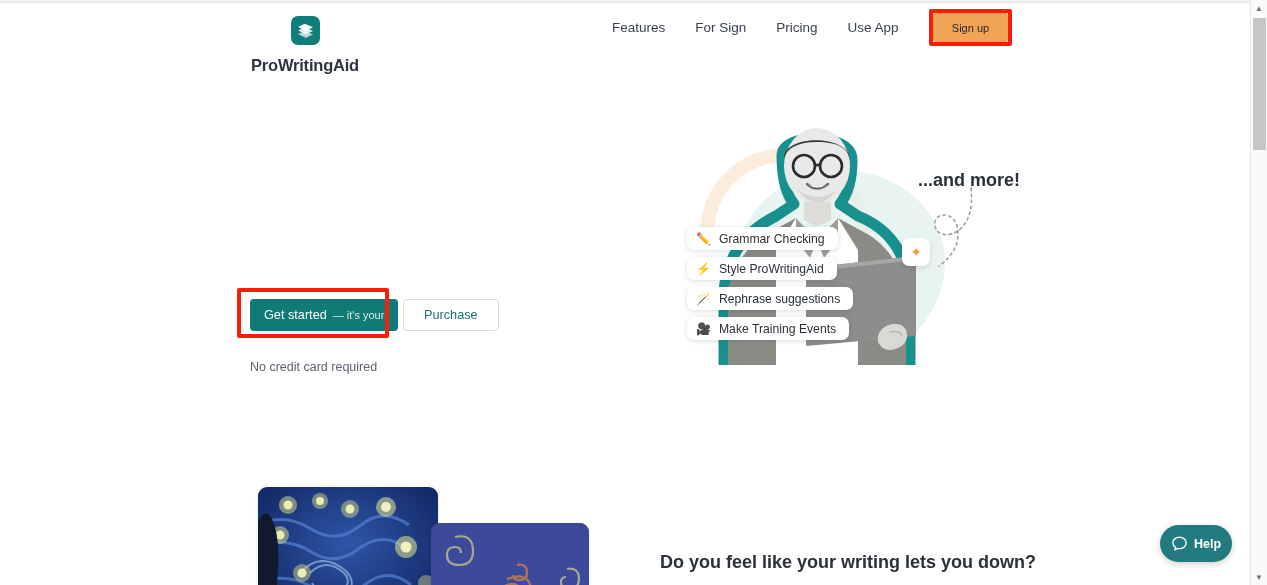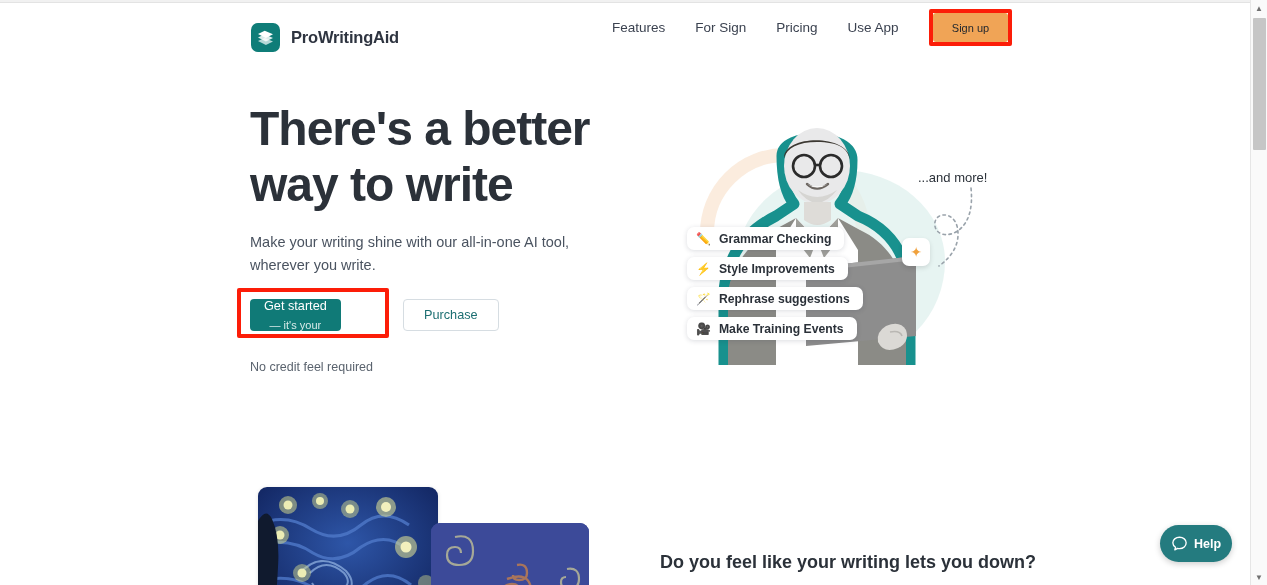--- a/index.html
+++ b/index.html
@@ -29,23 +29,24 @@
     background: #ffffff;
     overflow: hidden;
   }
   
   .site-header {
     position: absolute; top: 0; left: 0;
     width: 1250px; height: 50px;
     display: flex; align-items: center;
   }
   .brand {
-    position: absolute; left: 251px; top: 20px;
+    position: absolute; left: 251px; top: 13px;
     display: flex; align-items: center; gap: 11px;
     text-decoration: none;
+    flex-direction: column;
   }
   .brand-mark {
     width: 29px; height: 29px; border-radius: 7px;
     background: #0f7d78;
     display: flex; align-items: center; justify-content: center;
     flex: none;
   }
   .brand-mark svg { display: block; }
   .brand-name {
     font-size: 16.5px; font-weight: bold;
@@ -110,21 +111,20 @@
   .btn-getstarted {
     position: absolute; left: 13px; top: 11px;
     height: 32px; padding: 0 14px;
     background: #107a77;
     border: none; border-radius: 4px;
     color: #ffffff; font-size: 12.7px;
     font-family: "Liberation Sans", sans-serif;
     cursor: pointer;
     display: flex; align-items: center; gap: 6px;
     white-space: nowrap;
-    flex-direction: column;
   }
   .btn-getstarted .free {
     font-size: 11px; color: #d8ebe9;
   }
   .annot-cta { left: 0; top: 0; width: 152px; height: 50px; }
   .btn-purchase {
     margin-left: 16px; margin-top: 0;
     height: 32px; padding: 4px 20px;
     background: #ffffff;
     border: 1px solid #d6dde2; border-radius: 4px;
@@ -170,21 +170,21 @@
   .sparkle-badge {
     position: absolute; left: 262px; top: 140px;
     width: 28px; height: 28px;
     background: #ffffff; border-radius: 7px;
     box-shadow: 0 2px 5px rgba(0,0,0,.12);
     display: flex; align-items: center; justify-content: center;
     font-size: 14px; color: #f0a13c;
   }
   .and-more {
     position: absolute; left: 278px; top: 72px;
-    font-size: 13px; font-weight: normal; color: #2b3139;
+    font-size: 18px; font-weight: bold; color: #2b3139;
     white-space: nowrap;
   }
   .squiggle {
     position: absolute; left: 283px; top: 88px;
     width: 60px; height: 85px;
   }
 
   
   .feature-list {
     position: absolute; left: 687px; top: 224px;
@@ -194,21 +194,21 @@
     display: flex; align-items: center; gap: 8px;
     background: #ffffff;
     border-radius: 7px;
     box-shadow: 0 1px 5px rgba(30,40,60,.16);
     height: 23px;
     padding: 0 13px 0 9px;
     width: max-content;
   }
   .feature-emoji { font-size: 12px; line-height: 1; }
   .feature-label {
-    font-size: 12.2px; font-weight: bold; color: #2b3139;
+    font-size: 12.2px; font-weight: normal; color: #2b3139;
     white-space: nowrap;
   }
 
   
   .card-starry {
     position: absolute; left: 258px; top: 484px;
     width: 180px; height: 140px;
     border-radius: 9px;
     overflow: hidden;
     box-shadow: 0 1px 4px rgba(0,0,0,.12);
@@ -292,39 +292,34 @@
         <a class="nav-link" href="#">Learn</a>
       </nav>
 
       <div class="signup-wrap">
         <button class="signup-btn">Sign up</button>
         <div class="annot-box annot-signup"></div>
       </div>
 
     </header>
 
-    <h1 class="hero-title">
-      <span>There's a better</span><br>
-      <span>way to write</span>
-    </h1>
-
-    <p class="hero-sub">Make your writing shine with our all-in-one AI tool, wherever you write.</p>
+
 
     <div class="cta-row">
       <div class="cta-getstarted-wrap">
         <button class="btn-getstarted">
           <span>Get started</span>
           <span class="free">— it's your</span>
         </button>
         <div class="annot-box annot-cta"></div>
       </div>
       <button class="btn-purchase">Purchase</button>
     </div>
 
-    <p class="nocard">No credit feel required</p>
+    <p class="nocard">No credit card required</p>
 
     <div class="hero-art">
 
       <div class="art-arc"></div>
       <div class="art-blob"></div>
 
       <div class="person">
         <svg class="person-silhouette" viewBox="0 0 215 245">
 
           <g>
@@ -373,21 +368,21 @@
 
     </div>
 
     <div class="feature-list">
       <div class="feature-pill">
         <span class="feature-emoji">✏️</span>
         <span class="feature-label">Grammar Checking</span>
       </div>
       <div class="feature-pill">
         <span class="feature-emoji">⚡</span>
-        <span class="feature-label">Style Improvements</span>
+        <span class="feature-label">Style ProWritingAid</span>
       </div>
       <div class="feature-pill">
         <span class="feature-emoji">🪄</span>
         <span class="feature-label">Rephrase suggestions</span>
       </div>
       <div class="feature-pill">
         <span class="feature-emoji">🎥</span>
         <span class="feature-label">Make Training Events</span>
       </div>
     </div>

